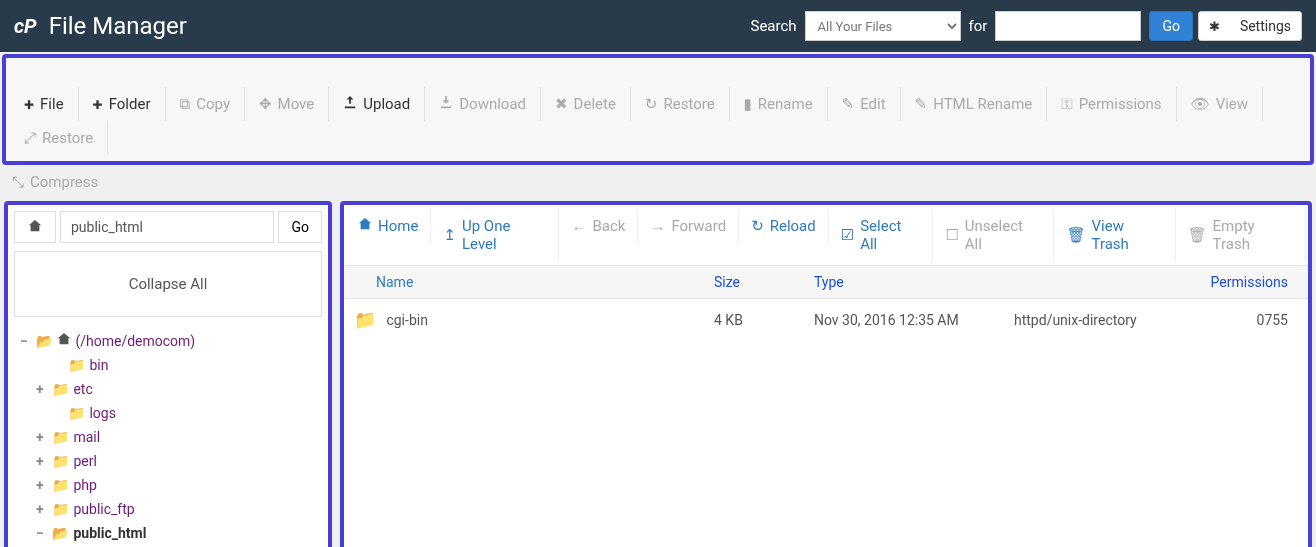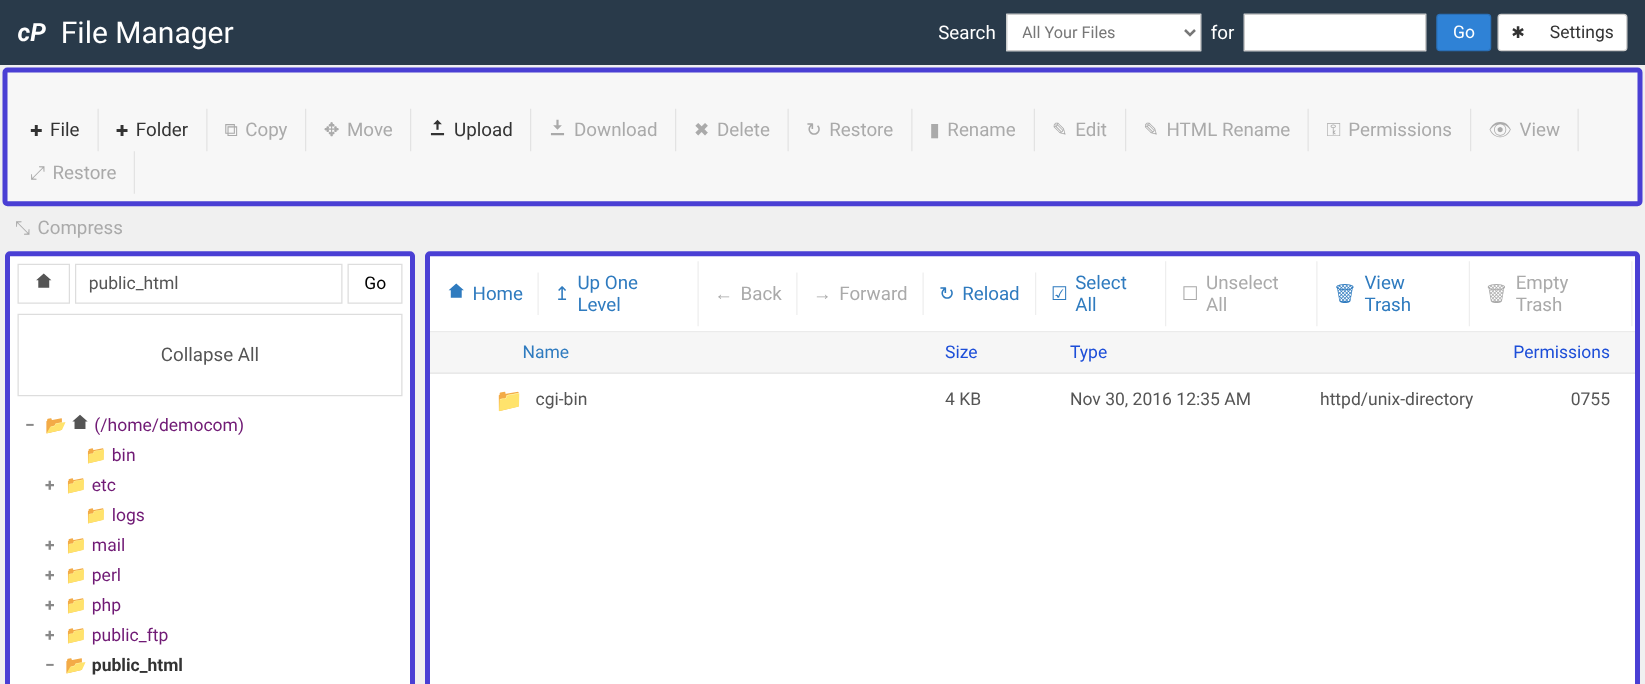--- a/index.html
+++ b/index.html
@@ -34,30 +34,30 @@
 .tree-item { display: flex; align-items: center; gap: 4px; padding: 1px 0; }
 .tree-toggle { width: 12px; color: #888; font-weight: bold; }
 .folder-ico { color: #f0ad4e; }
 .tree-label { color: #701a75; cursor: pointer; }
 .tree-label.bold { font-weight: bold; color: #333; }
 .indent-1 { padding-left: 16px; }
 .indent-2 { padding-left: 32px; }
 .indent-3 { padding-left: 54px; }
 
 .right-panel { flex: 1; border: 4px solid #4a3fd4; border-radius: 4px; background: #fff; }
-.nav-toolbar { display: flex; align-items: center; border-bottom: 1px solid #e5e5e5; padding: 4px 2px; }
+.nav-toolbar { display: flex; align-items: flex-start; border-bottom: 1px solid #e5e5e5; padding: 4px 2px; }
 .nav-btn { display: flex; align-items: center; gap: 6px; padding: 8px 12px; font-size: 15px; cursor: pointer; border-right: 1px solid #eee; }
 .nav-btn.blue { color: #2f7bbf; }
 .nav-btn.gray { color: #aaa; }
 
 .table-head { display: flex; background: #f6f6f6; border-bottom: 1px solid #e3e3e3; padding: 8px 0; font-size: 14px; }
 .th, .td { padding: 0 10px; }
 .th.sorted { color: #2f7bbf; cursor: pointer; }
 .th.link { color: #1d4ed8; cursor: pointer; }
-.col-name { flex: 0 0 360px; padding-left: 32px; margin-left: 42px; }
+.col-name { flex: 0 0 360px; padding-left: 32px; }
 .col-size { flex: 0 0 100px; }
 .col-mod { flex: 0 0 200px; }
 .col-type { flex: 0 0 180px; }
 .col-perm { flex: 1; text-align: right; padding-right: 20px; }
 .table-row { display: flex; align-items: center; padding: 10px 0; font-size: 14px; color: #555; }
 .row-name { display:flex; align-items:center; gap:10px; padding-left: 10px; }
 .folder-big { color: #f0ad4e; font-size: 18px; }
 
 svg { width: 14px; height: 14px; }
 .ico-plus::before { content: "✚"; font-size: 12px; }

